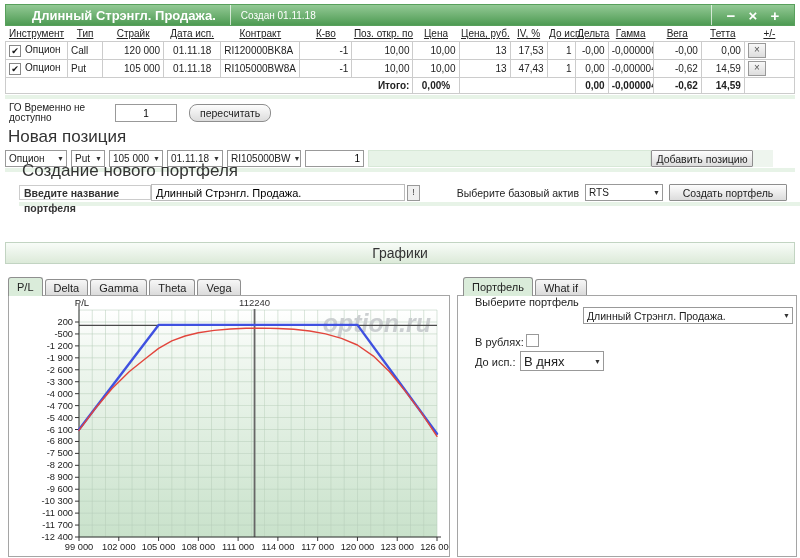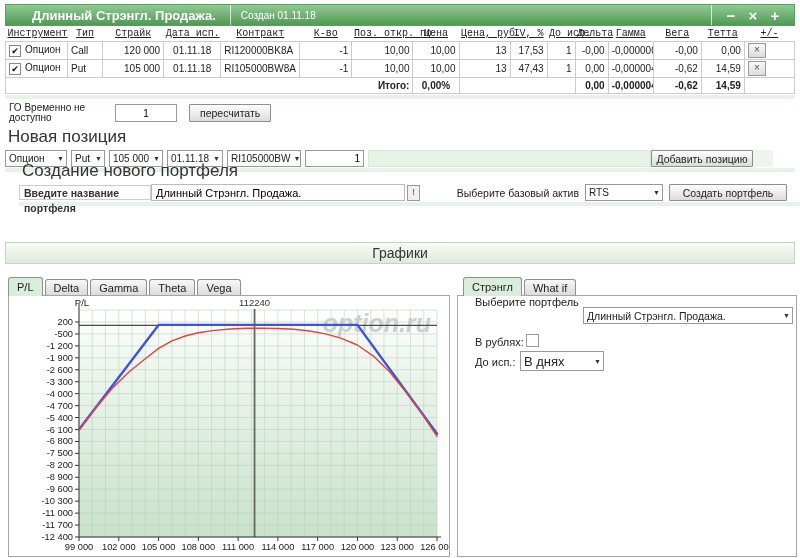--- a/index.html
+++ b/index.html
@@ -10,37 +10,37 @@
   .titlebar{height:22px;background:linear-gradient(#93c995,#4e9b53);border:1px solid #58a05c;
             display:flex;align-items:center;color:#fff;box-sizing:border-box;}
   .titlebar .ttl{font-size:13px;font-weight:bold;padding:0 14px 0 26px;}
   .titlebar .created{font-size:10px;border-left:1px solid rgba(255,255,255,.7);padding:3px 10px;align-self:stretch;display:flex;align-items:center;}
   .titlebar .spacer{flex:1;}
   .winbtns{display:flex;align-items:center;align-self:stretch;border-left:1px solid rgba(255,255,255,.7);padding:0 8px;}
   .winbtn{color:#fff;font-weight:bold;font-size:15px;line-height:15px;width:22px;text-align:center;cursor:pointer;}
   table.pos{border-collapse:collapse;table-layout:fixed;width:790px;font-size:10px;background:#fff;}
   table.pos td{border:1px solid #ccc;padding:1px 3px;height:13px;white-space:nowrap;overflow:hidden;}
   table.pos th{border:none;border-bottom:1px solid #ccc;padding:1px 2px;height:13px;font-weight:normal;
-               font-size:10px;color:#222;text-decoration:underline;white-space:nowrap;font-family:Liberation Mono, monospace;}
+               font-size:10px;color:#222;text-decoration:underline;white-space:nowrap;}
   td.num,th.num{text-align:right;}
   td.ctr{text-align:center;}
   td.nb{border:none;background:#fff;}
   td.b{font-weight:bold;}
   .cbox{display:inline-block;width:10px;height:10px;border:1px solid #888;background:#fff;font-size:9px;
         line-height:10px;text-align:center;color:#111;vertical-align:-1px;margin-right:4px;cursor:pointer;}
   .xbtn{display:inline-block;width:16px;height:13px;border:1px solid #999;background:linear-gradient(#f8f8f8,#ddd);
         font-size:10px;line-height:12px;text-align:center;color:#555;cursor:pointer;}
   .stripe{height:4px;background:#e7f3e7;margin-top:1px;}
   .gorow{display:flex;align-items:center;margin:3px 0 0 4px;height:22px;}
   .gorow .golabel{font-size:10px;line-height:10px;width:100px;color:#222;}
   .inp{border:1px solid #999;background:#fff;font-family:"Liberation Sans",sans-serif;}
   #go-input{width:56px;height:14px;font-size:10px;text-align:center;margin-left:6px;}
   .btn{border:1px solid #8e8e8e;background:linear-gradient(#fdfdfd,#dcdcdc);font-size:10.5px;
        font-family:"Liberation Sans",sans-serif;padding:1px 10px;cursor:pointer;color:#222;border-radius:1px;}
-  #recalc-btn{margin-left:12px;height:18px;}
+  #recalc-btn{margin-left:12px;height:18px;border-radius:8px;}
   h2.sechead{font-size:17px;font-weight:normal;color:#333;margin:3px 0 3px 3px;}
   .sel{display:inline-flex;align-items:center;justify-content:space-between;border:1px solid #999;background:#fff;
        height:15px;font-size:10px;padding:0 2px 0 3px;box-sizing:border-box;cursor:pointer;overflow:hidden;white-space:nowrap;}
   .sel .arr{font-size:7px;color:#333;margin-left:3px;}
   .newposrow{display:flex;align-items:stretch;width:768px;height:17px;}
   .newposrow .sel{height:17px;margin-right:4px;}
   #np-qty{width:52px;height:13px;font-size:10px;text-align:right;padding-right:3px;}
   .greenband{flex:1;background:#e7f3e7;border:1px solid #d7e8d7;margin-left:4px;}
   #addpos-btn{width:102px;height:17px;padding:0;}
   .graytail{width:20px;background:#eef5ee;}
@@ -248,21 +248,21 @@
   <div id="graphsbar">Графики</div>
 
   <div id="lefttabs" class="tabsrow">
     <div class="tab sel">P/L</div>
     <div class="tab">Delta</div>
     <div class="tab">Gamma</div>
     <div class="tab">Theta</div>
     <div class="tab">Vega</div>
   </div>
   <div id="righttabs" class="tabsrow">
-    <div class="tab sel">Стрэнгл</div>
+    <div class="tab sel">Портфель</div>
     <div class="tab">What if</div>
   </div>
 
   <div id="chartpanel" class="panel">
     <div id="chart">
         <svg width="440" height="260" viewBox="0 0 440 260" xmlns="http://www.w3.org/2000/svg">
           <defs>
             <linearGradient id="pg" x1="0" y1="0" x2="0" y2="1">
               <stop offset="0" stop-color="#ffffff"></stop>
               <stop offset="0.2" stop-color="#f0f7f0"></stop>

